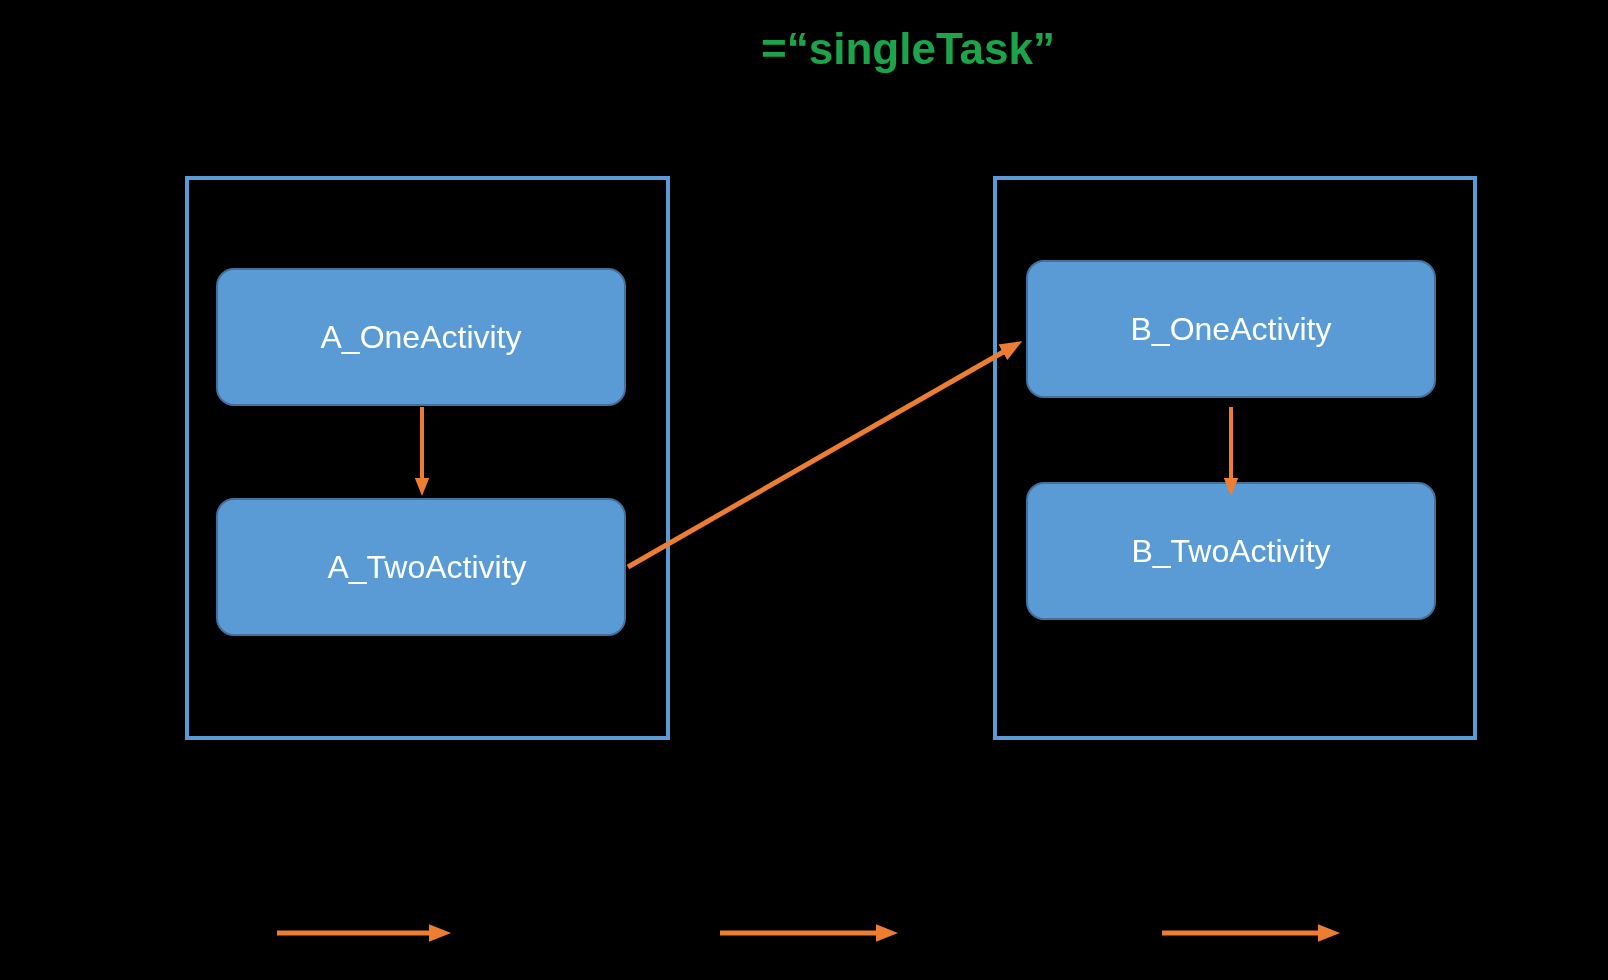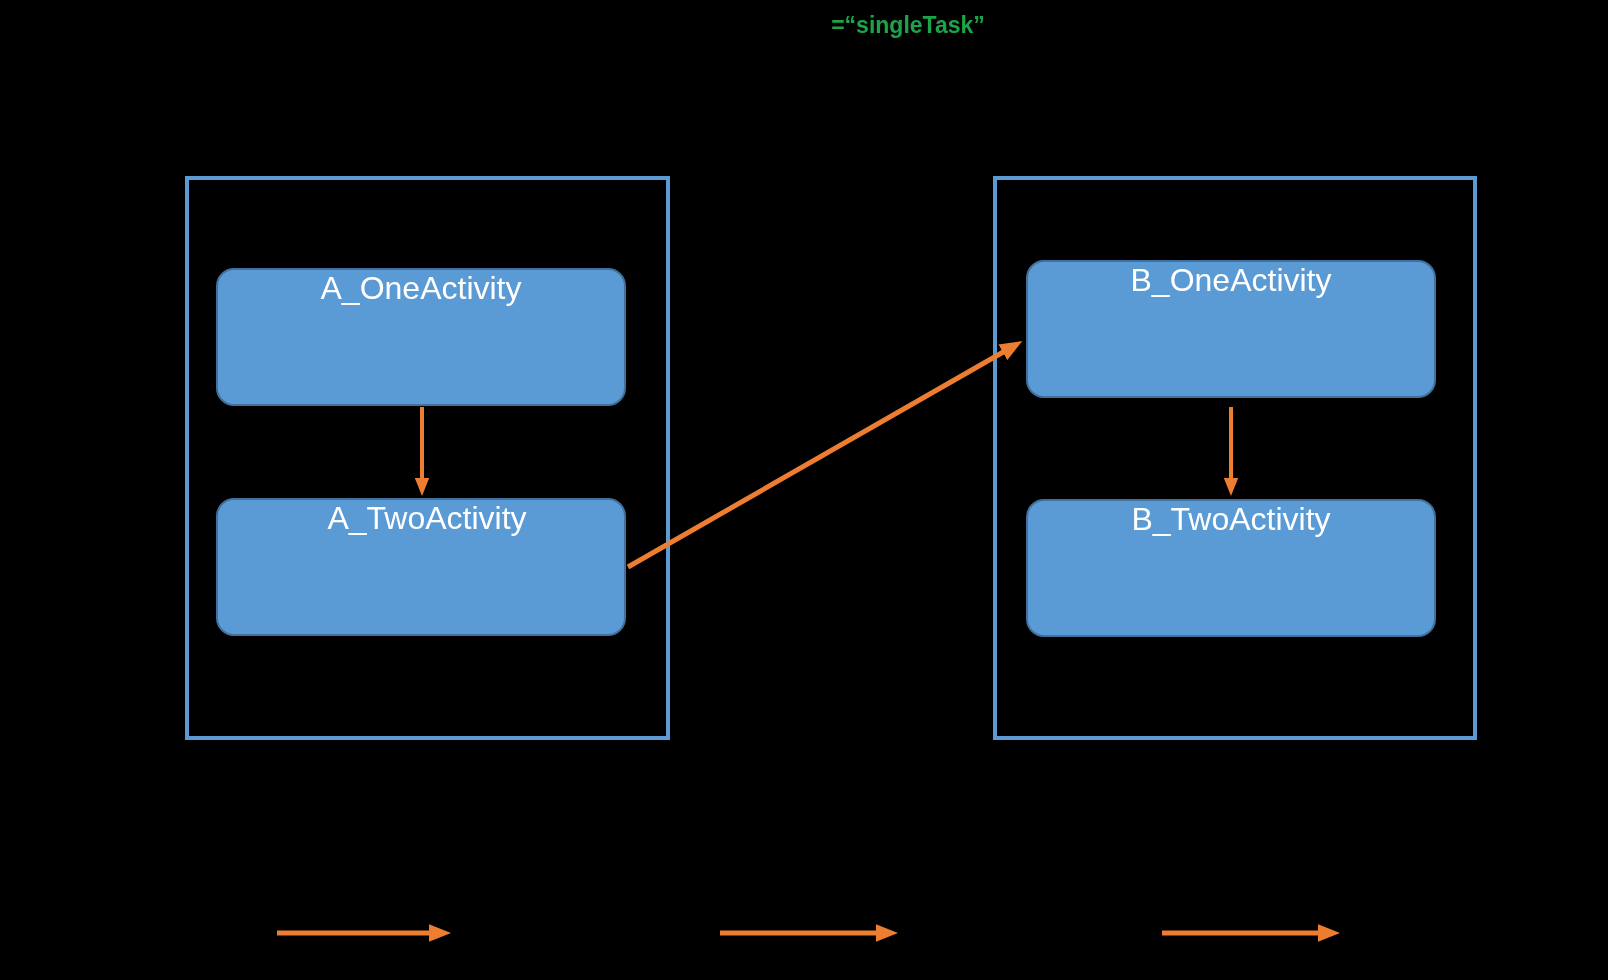--- a/index.html
+++ b/index.html
@@ -10,25 +10,25 @@
   .canvas {
     position: relative;
     width: 1608px;
     height: 980px;
     background: #000000;
     font-family: "Liberation Sans", sans-serif;
     overflow: hidden;
   }
   .diagram-title {
     position: absolute;
-    top: 12px;
+    top: 24px;
     left: 758px;
     width: 300px;
     text-align: center;
-    font-size: 23px;
+    font-size: 44px;
     font-weight: 700;
     color: #1CA44A;
     white-space: nowrap;
   }
   .task {
     position: absolute;
     border: 4px solid #5B9BD5;
     box-sizing: border-box;
     background: transparent;
   }
@@ -36,32 +36,32 @@
   .task-b { left: 993px; top: 176px; width: 484px; height: 564px; }
   .activity {
     position: absolute;
     width: 410px;
     height: 138px;
     background: #5B9BD5;
     border: 2px solid #41719C;
     border-radius: 18px;
     box-sizing: border-box;
     display: flex;
-    align-items: flex-start;
+    align-items: center;
     justify-content: center;
   }
   .activity span {
     color: #FFFFFF;
     font-size: 32px;
     font-weight: 400;
   }
   .a-one { left: 216px; top: 268px; }
   .a-two { left: 216px; top: 498px; padding-left: 12px; }
   .b-one { left: 1026px; top: 260px; }
-  .b-two { left: 1026px; top: 499px; }
+  .b-two { left: 1026px; top: 482px; }
   .overlay {
     position: absolute;
     left: 0;
     top: 0;
     width: 1608px;
     height: 980px;
     pointer-events: none;
   }
 </style>
 </head>

